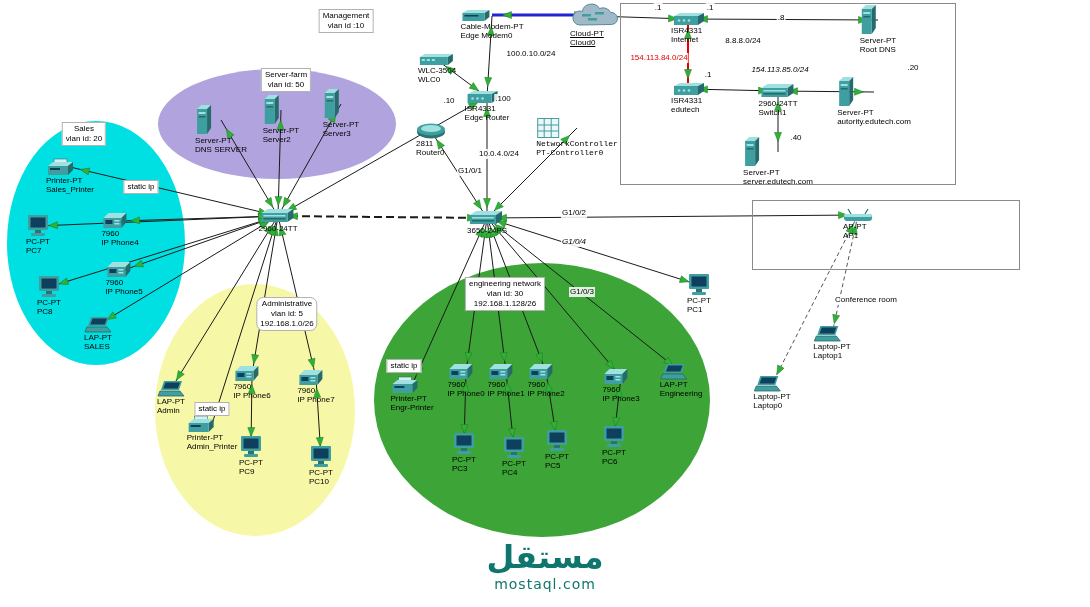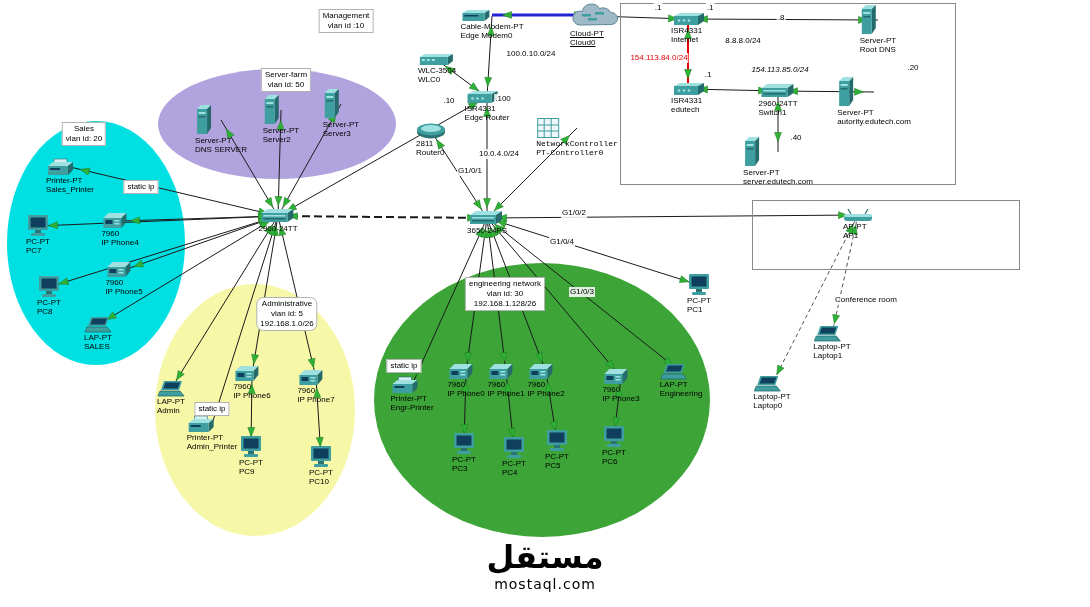--- a/index.html
+++ b/index.html
@@ -12,21 +12,21 @@
   .device .icon { display:block; line-height:0; }
   .lbl-line { display:block; font-size:8px; line-height:9px; color:#000; text-align:center;
               white-space:nowrap; margin-top:0px; }
   .note { position:absolute; transform:translate(-50%,-50%); z-index:5; text-align:center;
           font-size:8px; line-height:10px; color:#000; white-space:nowrap; }
   .note.box { background:#ffffff; border:1px solid #b2b2b2; padding:1px 3px; }
   .note.plain { background:rgba(255,255,255,0.85); padding:0 1px; }
   .note.red { background:rgba(255,255,255,0.85); color:#e00000; padding:0 1px; }
   .note-line { display:block; }
   .watermark { position:absolute; left:50%; top:540px; transform:translateX(-50%);
-               z-index:6; text-align:center; color:#000000; pointer-events:none;
+               z-index:6; text-align:center; color:#0f766e; pointer-events:none;
                font-family:"DejaVu Sans", sans-serif; }
   .watermark .ar { font-size:32px; font-weight:bold; line-height:34px; }
   .watermark .en { font-size:14px; letter-spacing:1px; line-height:20px; }
 </style>
 </head>
 <body>
 
 <div id="canvas">
   <svg id="net-svg">
       <ellipse cx="96" cy="243" rx="89" ry="122" fill="#00dfe2"></ellipse>
@@ -679,21 +679,21 @@
       </div>
       <div class="note plain" style="left: 499px; top: 154px;">
         <span class="note-line">10.0.4.0/24</span>
       </div>
       <div class="note plain" style="left: 470px; top: 171px;">
         <span class="note-line">G1/0/1</span>
       </div>
       <div class="note plain" style="left: 562px; top: 213px; margin-left: 12px;">
         <span class="note-line">G1/0/2</span>
       </div>
-      <div class="note plain" style="left: 562px; top: 242px;">
+      <div class="note plain" style="left: 574px; top: 242px; font-style: italic;">
         <span class="note-line">G1/0/4</span>
       </div>
       <div class="note plain" style="left: 582px; top: 292px;">
         <span class="note-line">G1/0/3</span>
       </div>
       <div class="note plain" style="left: 658px; top: 8px;">
         <span class="note-line">.1</span>
       </div>
       <div class="note plain" style="left: 710px; top: 8px;">
         <span class="note-line">.1</span>

